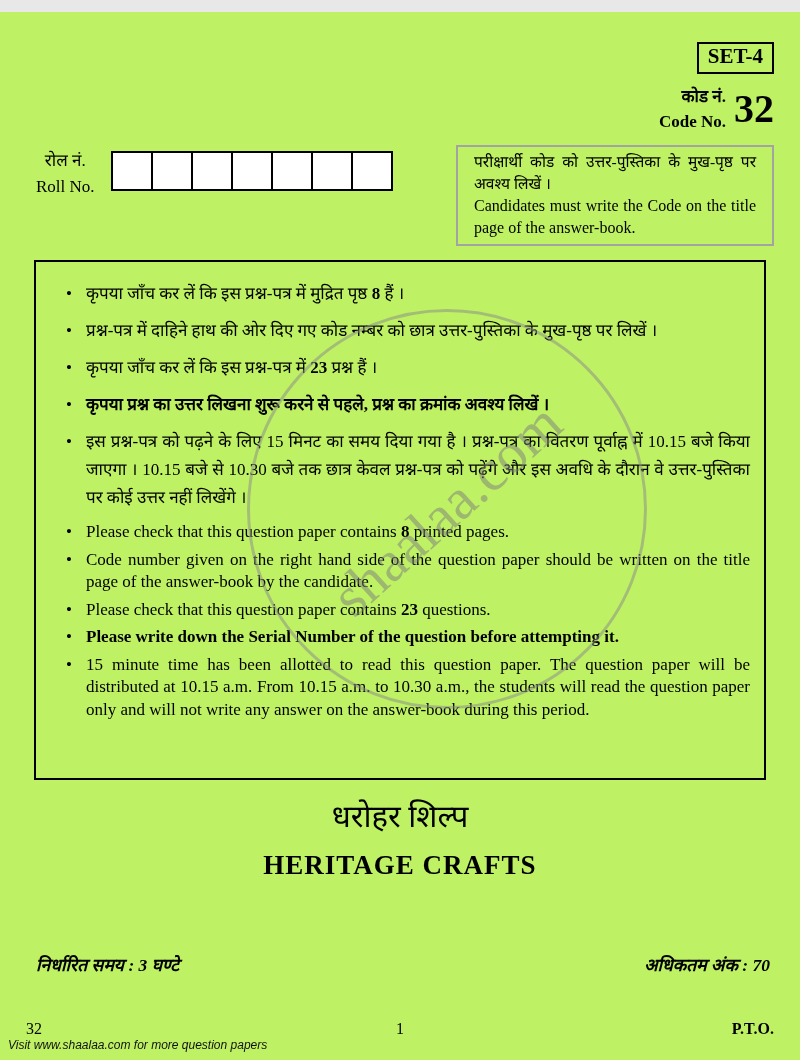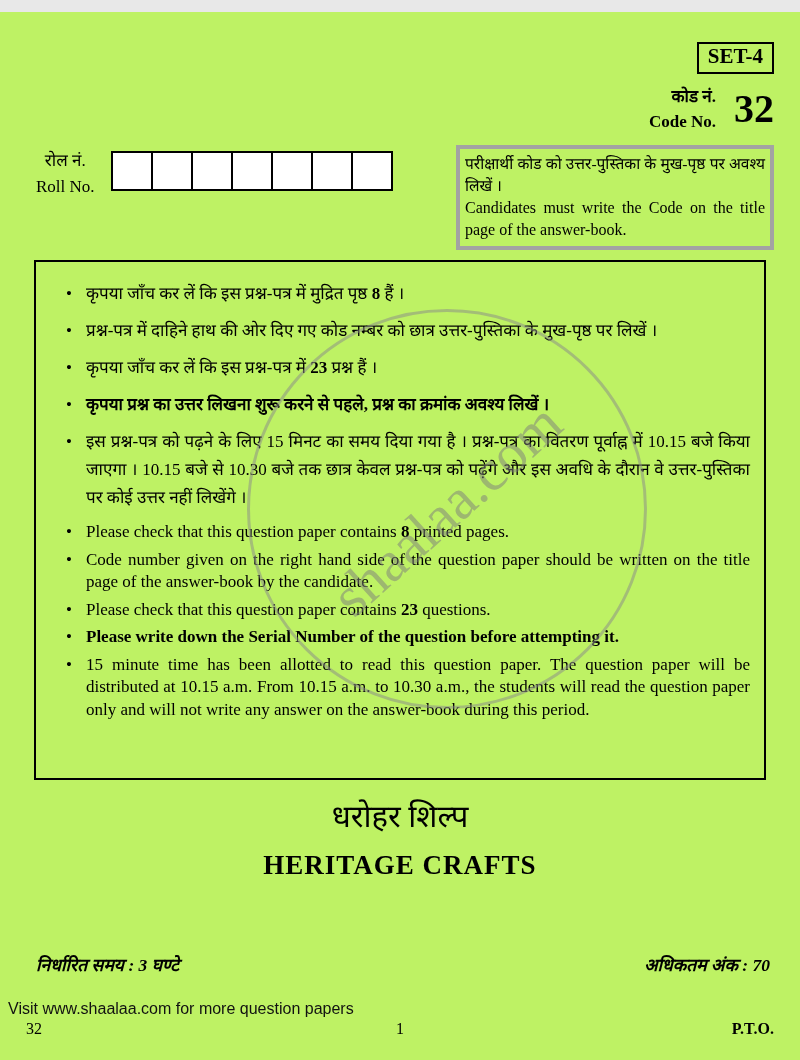--- a/index.html
+++ b/index.html
@@ -15,34 +15,34 @@
     border:2px solid #000; padding:0 9px 3px;
     font-size:21px; font-weight:bold;
   }
   .series-box {
     position:absolute; top:74px; left:36px;
     border:2px solid #000; padding:2px 11px 5px;
     font-size:20px; font-weight:bold;
   }
   .code-block {
     position:absolute; top:72px; right:26px;
-    display:flex; align-items:center; gap:18px;
+    display:flex; align-items:center; gap:8px;
   }
   .code-labels { text-align:right; font-weight:bold; font-size:17px; line-height:25px; }
   .code-number { font-size:40px; font-weight:bold; line-height:1; }
   
   .roll-block { position:absolute; top:136px; left:36px; display:flex; gap:16px; }
   .roll-labels { font-size:17px; line-height:26px;text-align:center; }
   .roll-boxes { display:flex; margin-top:3px; }
   .roll-box { width:38px; height:36px; border:2px solid #000; background:#fff; }
   .roll-box + .roll-box { margin-left:-2px; }
   
   .note-box {
     position:absolute; top:133px; right:26px; width:318px;
-    border:4px solid #a3a3a3; padding:4px 5px 5px; box-sizing:border-box;
+    border:2px solid #a3a3a3; padding:4px 16px 5px; box-sizing:border-box;
   }
   .note-hi { font-size:15.5px; line-height:22px; text-align:justify; margin:0; }
   .note-en { font-size:16px;   line-height:22px; text-align:justify; margin:0; }
   
   .inst-box {
     position:absolute; top:248px; left:34px; width:732px; height:520px;
     border:2px solid #000; padding:18px 14px 0 16px; box-sizing:border-box;
     overflow:hidden;
   }
   .inst-item { display:flex; text-align:justify; }
@@ -58,22 +58,22 @@
   .meta-row { position:absolute; left:36px; right:30px; display:flex; justify-content:space-between;
               font-size:17.5px; font-style:italic; font-weight:bold; }
   .meta-row.hi-row { top:940px; }
   .meta-row.en-row { top:972px; }
   
   .footer-row { position:absolute; top:1008px; left:26px; right:26px; height:20px; font-size:16px; }
   .footer-code { position:absolute; left:0; }
   .page-number { position:absolute; left:0; right:0; text-align:center; }
   .pto { position:absolute; right:0; font-weight:bold; }
   .visit-line {
-    position:absolute; top:988px; left:8px;
-    font-family:"Liberation Sans","DejaVu Sans",sans-serif; font-size:16px; color:#111;
+    position:absolute; top:1026px; left:8px;
+    font-family:"Liberation Sans","DejaVu Sans",sans-serif; font-size:12px; color:#111;font-style:italic;
   }
   
   .watermark {
     position:absolute; left:247px; top:297px; width:400px; height:400px;
     display:flex; align-items:center; justify-content:center;
     pointer-events:none; z-index:10; opacity:.5;
   }
   .wm-circle { position:absolute; left:0; top:0; right:0; bottom:0; border:3px solid #8a8a8a; border-radius:50%; }
   .wm-text { position:absolute; transform:rotate(-42deg); font-size:58px; color:#7d7d7d; white-space:nowrap; }
 </style>

